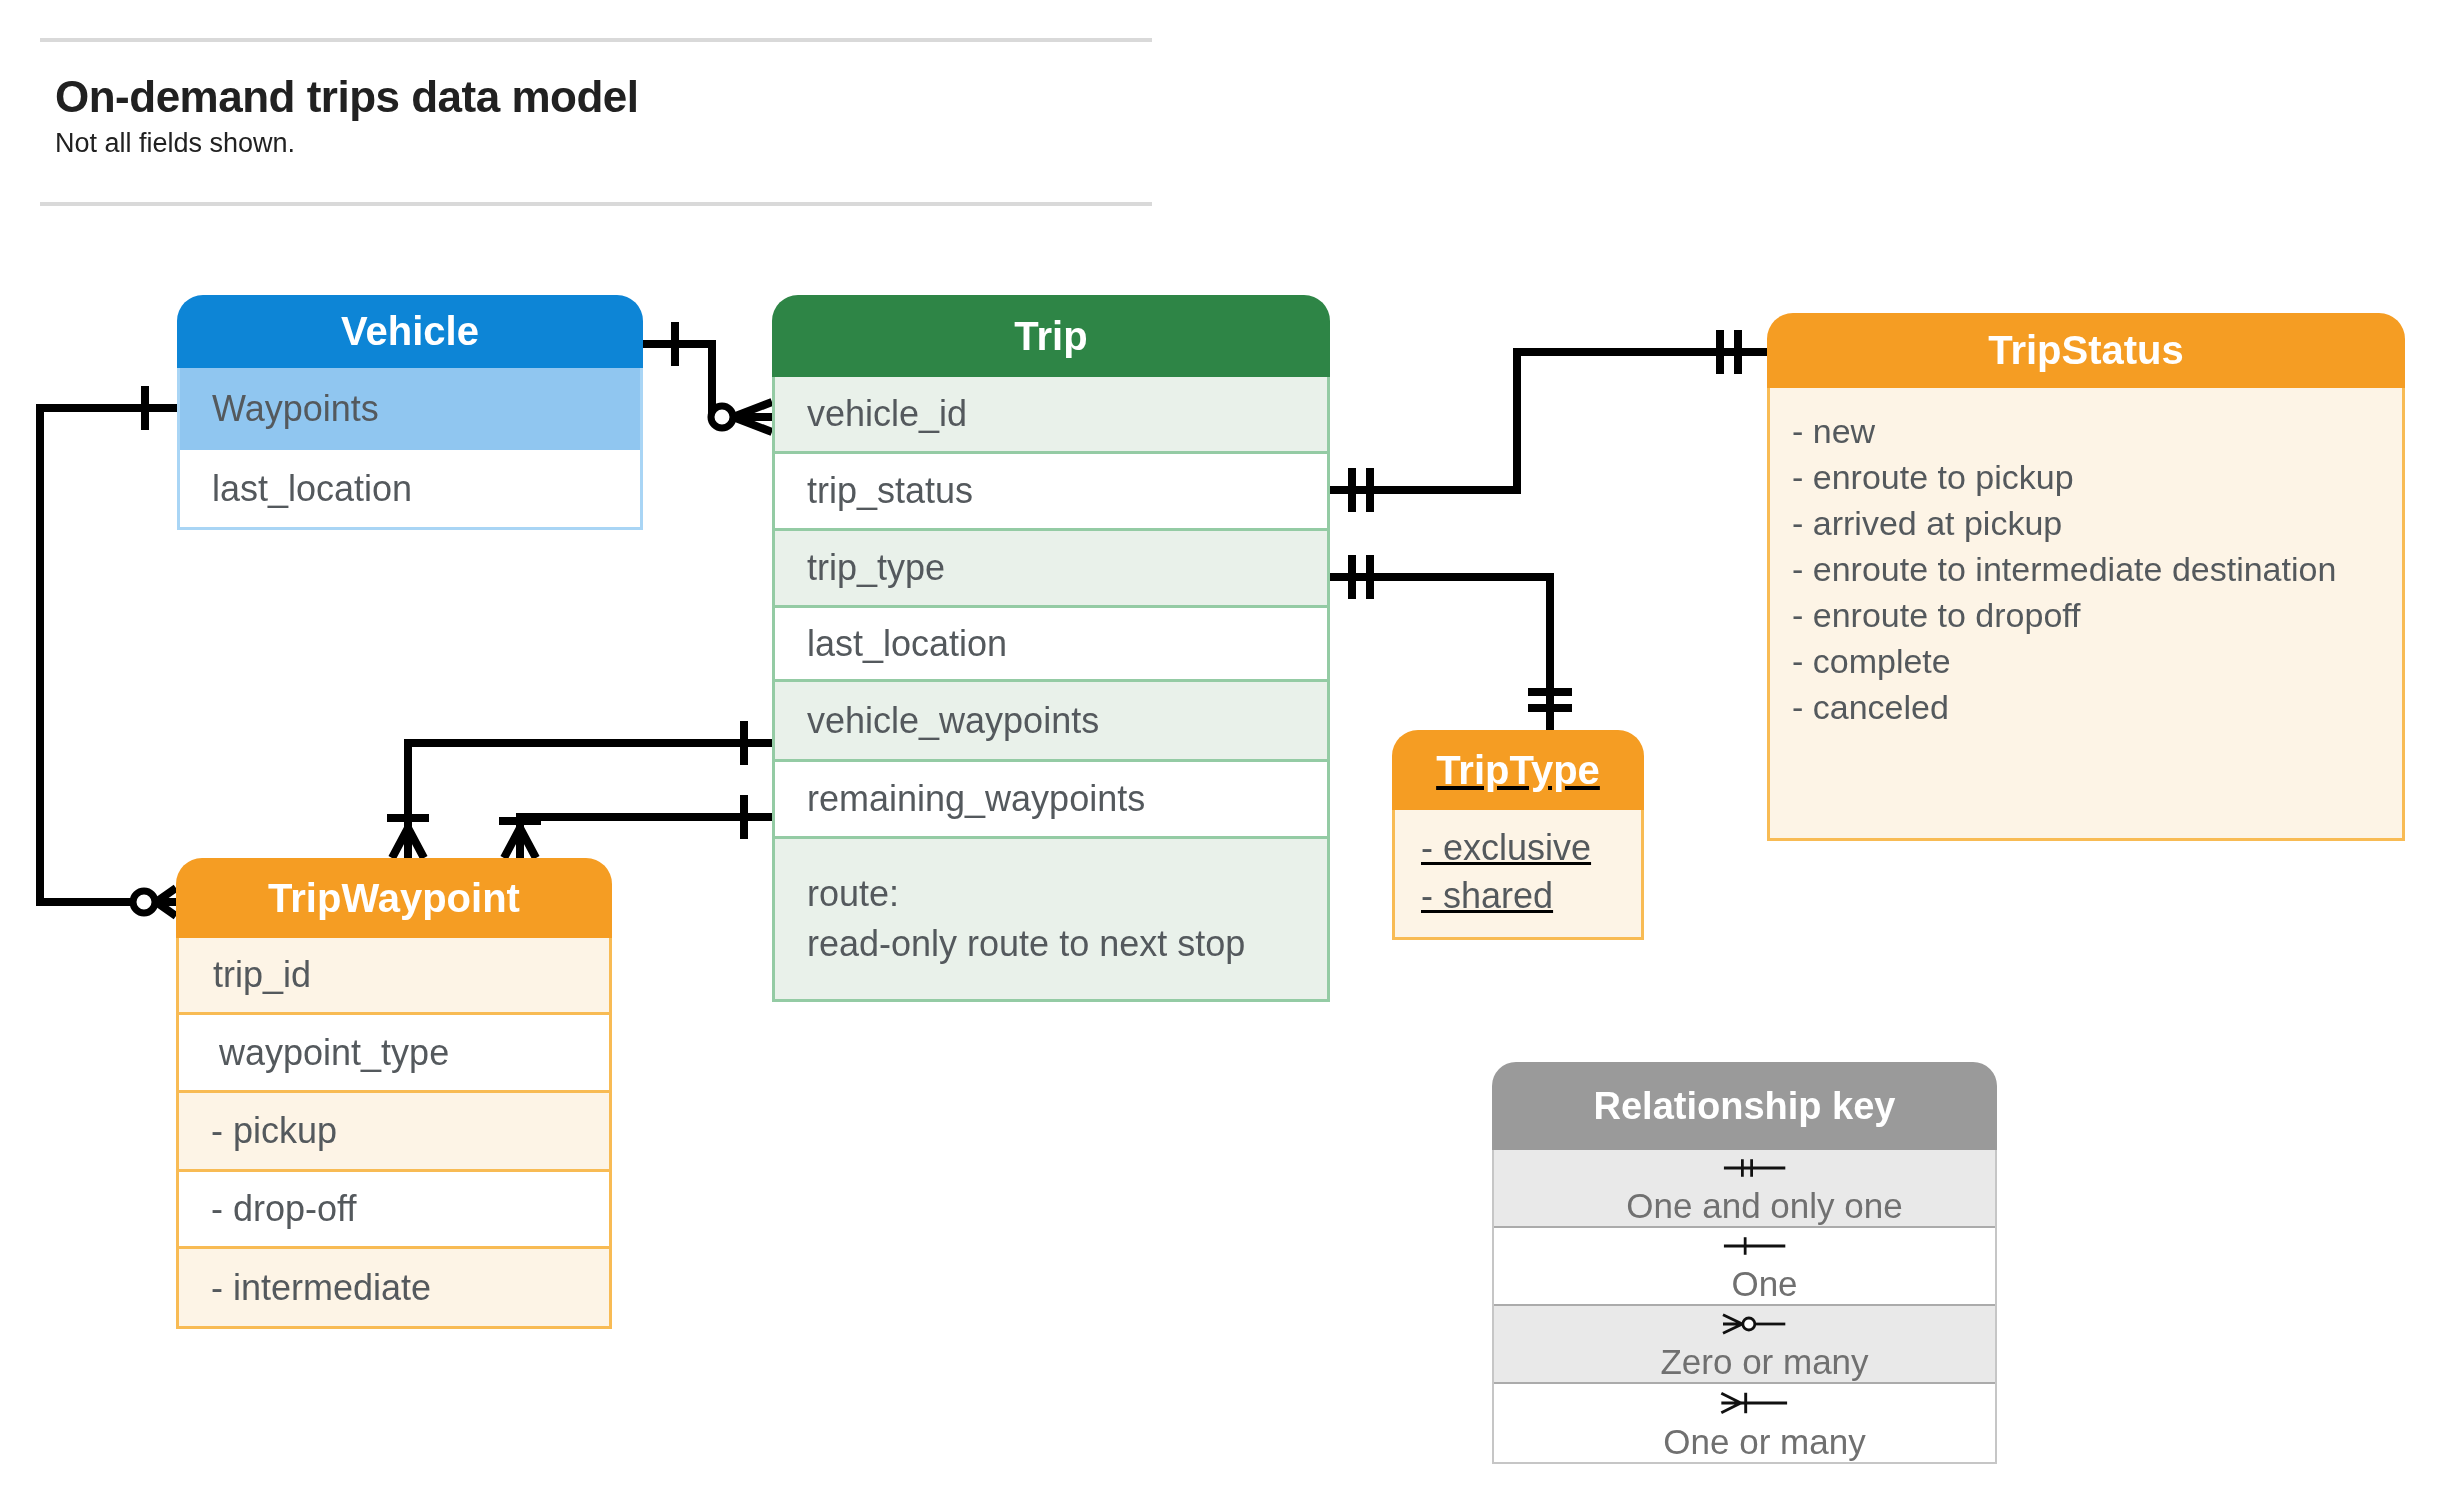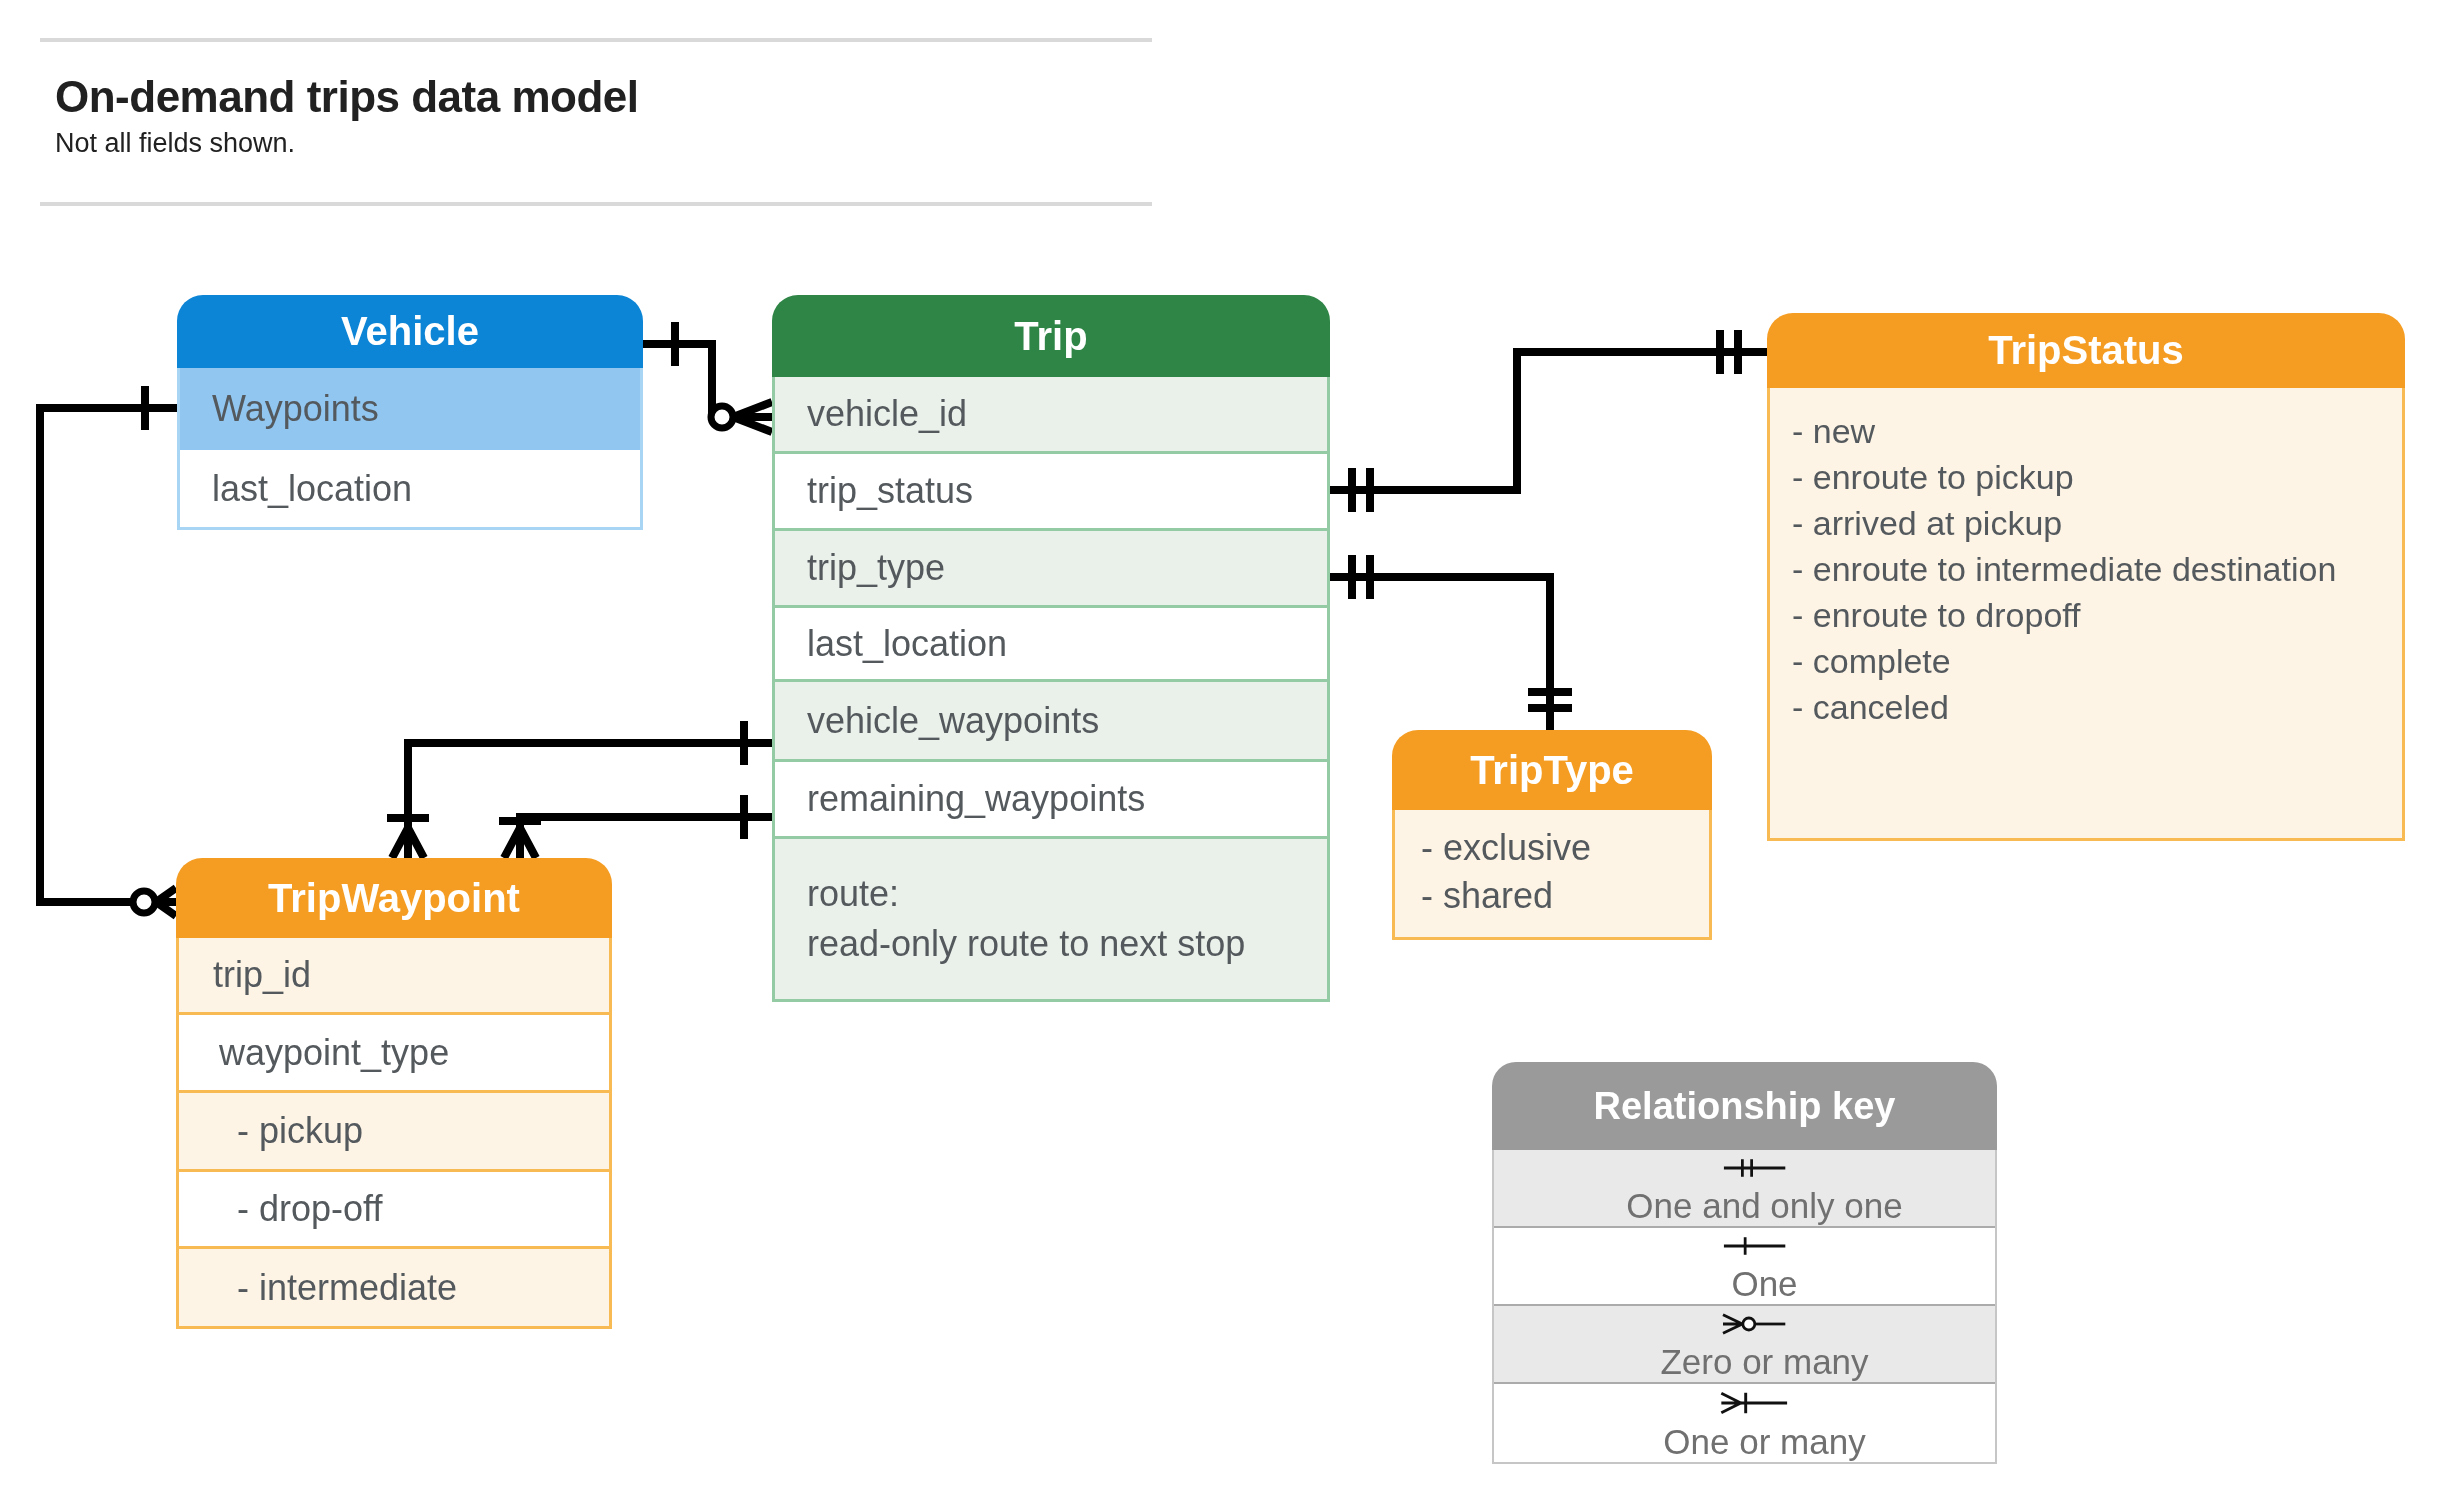--- a/index.html
+++ b/index.html
@@ -35,21 +35,21 @@
   .trip .row:last-child{border-bottom:none;}
   .row.green-lt{background:#e9f1ea;}
   .row.multi{display:block;padding-top:30px;line-height:50px;}
 
   
   .orange .hdr{background:#f59d23;}
   .orange .body{border:3px solid #f8bb54;border-top:none;background:#fdf4e6;}
   .trip-waypoint .row{padding-left:34px;border-bottom:3px solid #f8bb54;}
   .trip-waypoint .row:last-child{border-bottom:none;}
   .row.cream{background:#fdf4e6;}
-  .row.indent{padding-left:58px;}
+  .row.indent{padding-left:32px;}
   .enum-list{padding:20px 0 0 22px;line-height:46px;font-size:34px;color:#54595d;}
   .enum-list div{white-space:nowrap;}
   .tt-list{padding:14px 0 0 26px;line-height:48px;font-size:36px;color:#54595d;}
 
   
   .legend{position:absolute;}
   .legend .hdr{background:#9a9a9a;border-radius:24px 24px 0 0;font-size:38px;}
   .legend .body{border:2px solid #c6c6c6;border-top:none;box-sizing:border-box;}
   .legend .lrow{display:flex;align-items:center;border-bottom:2px solid #ababab;box-sizing:border-box;padding-left:16px;flex-direction:column;}
   .legend .lrow:last-child{border-bottom:none;}
@@ -135,21 +135,21 @@
         <div>- enroute to pickup</div>
         <div>- arrived at pickup</div>
         <div>- enroute to intermediate destination</div>
         <div>- enroute to dropoff</div>
         <div>- complete</div>
         <div>- canceled</div>
       </div>
     </div>
   </div>
 
-  <div class="entity orange" style="left:1392px;top:730px;width:320px;">
+  <div class="entity orange" style="left:1392px;top:730px;width:252px;text-decoration:underline;">
     <div class="hdr" style="height:80px;">TripType</div>
     <div class="body" style="height:130px;">
       <div class="tt-list">
         <div>- exclusive</div>
         <div>- shared</div>
       </div>
     </div>
   </div>
 
   <div class="entity orange trip-waypoint" style="left:176px;top:858px;width:436px;">

